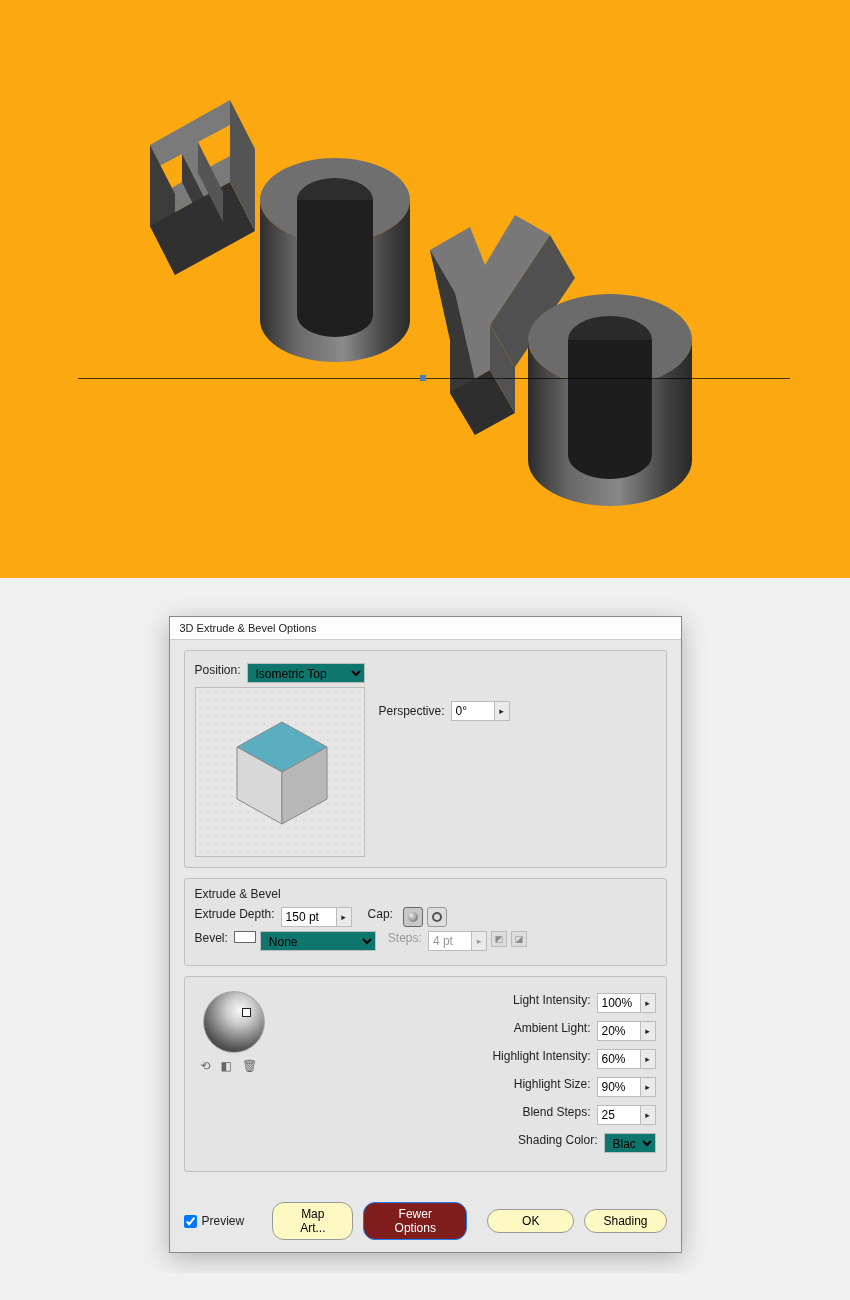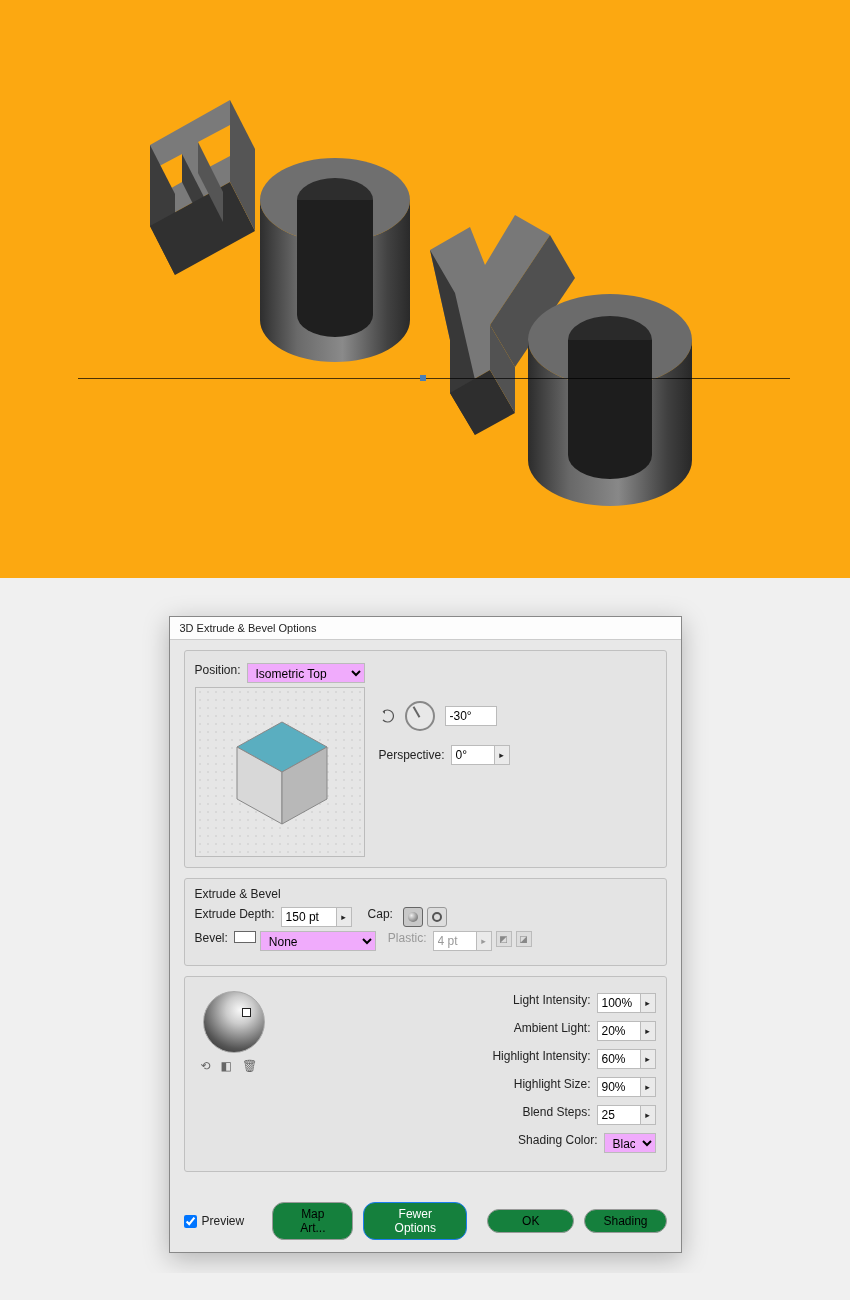--- a/index.html
+++ b/index.html
@@ -55,21 +55,21 @@
 .section-group {
   border: 1px solid #c0c0c0;
   border-radius: 3px;
   padding: 8px 10px 10px;
   margin-bottom: 10px;
   background: #e4e4e4;
 }
 .row { display: flex; margin: 4px 0; }
 .lbl { margin-right: 6px; }
 .select {
-  background: #f0abfc;
+  background: #0f766e;
   border: 1px solid #bbb;
   padding: 2px 4px;
   font-size: 12px;
   height: 20px;
 }
 .input-txt {
   background: #fff;
   border: 1px solid #bbb;
   padding: 2px 4px;
   font-size: 12px;
@@ -192,27 +192,27 @@
 .footer {
   display: flex;
   align-items: center;
   padding: 8px 14px 12px;
   gap: 10px;
 }
 .footer-spacer { flex: 1; }
 .btn {
   border: 1px solid #999;
   border-radius: 12px;
-  background: #15803d;
+  background: #fef9c3;
   padding: 4px 18px;
   font-size: 12px;
   cursor: pointer;
 }
 .btn.primary {
-  background: #15803d;
+  background: #7f1d1d;
   border-color: #1c7df0;
   color: #fff;
 }
 .mini-icon { width:16px; height:16px; border:1px solid #bbb; background:#ddd; display:inline-flex; align-items:center; justify-content:center; font-size:9px; color:#888; margin-left:4px; }
 </style>
 </head>
 <body>
 
 <div class="canvas-area">
   <svg class="art-3d" viewBox="0 0 590 450">
@@ -281,30 +281,20 @@
       </div>
       <div class="pos-area">
         <div class="cube-preview">
           <svg width="120" height="120" viewBox="0 0 120 120">
             <polygon points="60,10 105,35 60,60 15,35" fill="#5aaec0" stroke="#888"></polygon>
             <polygon points="15,35 60,60 60,112 15,87" fill="#d8d8d8" stroke="#888"></polygon>
             <polygon points="60,60 105,35 105,87 60,112" fill="#b8b8b8" stroke="#888"></polygon>
           </svg>
         </div>
         <div class="rot-col">
-          <div class="rot-row">
-            <span class="rot-icon">
-              <svg width="14" height="14" viewBox="0 0 14 14">
-                  <path d="M3 3 A6 6 0 1 1 3 11" fill="none" stroke="#555" stroke-width="1.2"></path>
-                  <polygon points="3,3 5,1 5,5" fill="#555"></polygon>
-                </svg>
-            </span>
-            <div class="dial d3"></div>
-            <input class="input-txt" value="-30°" style="">
-          </div>
           <div class="persp-row">
             <span class="lbl">Perspective:</span>
             <input class="input-txt sm" value="0°" style="">
             <span class="stepper">▸</span>
           </div>
         </div>
       </div>
     </div>
 
     <div class="section-group">
@@ -322,21 +312,21 @@
             <span class="cap-circle hollow"></span>
           </span>
       </div>
       <div class="row">
         <span class="lbl">Bevel:</span>
         <span class="bevel-stroke"></span>
         <select class="select" style="width:116px">
           <option>None</option>
         </select>
         <span style="width:12px"></span>
-        <span class="lbl disabled">Plastic:</span>
+        <span class="lbl disabled">Steps:</span>
         <input class="input-txt sm disabled" disabled="" value="4 pt" style="">
         <span class="stepper disabled">▸</span>
         <span class="mini-icon">◩</span>
         <span class="mini-icon">◪</span>
       </div>
     </div>
 
     <div class="section-group">
       <div class="shade-area">
         <div class="sphere-col">

